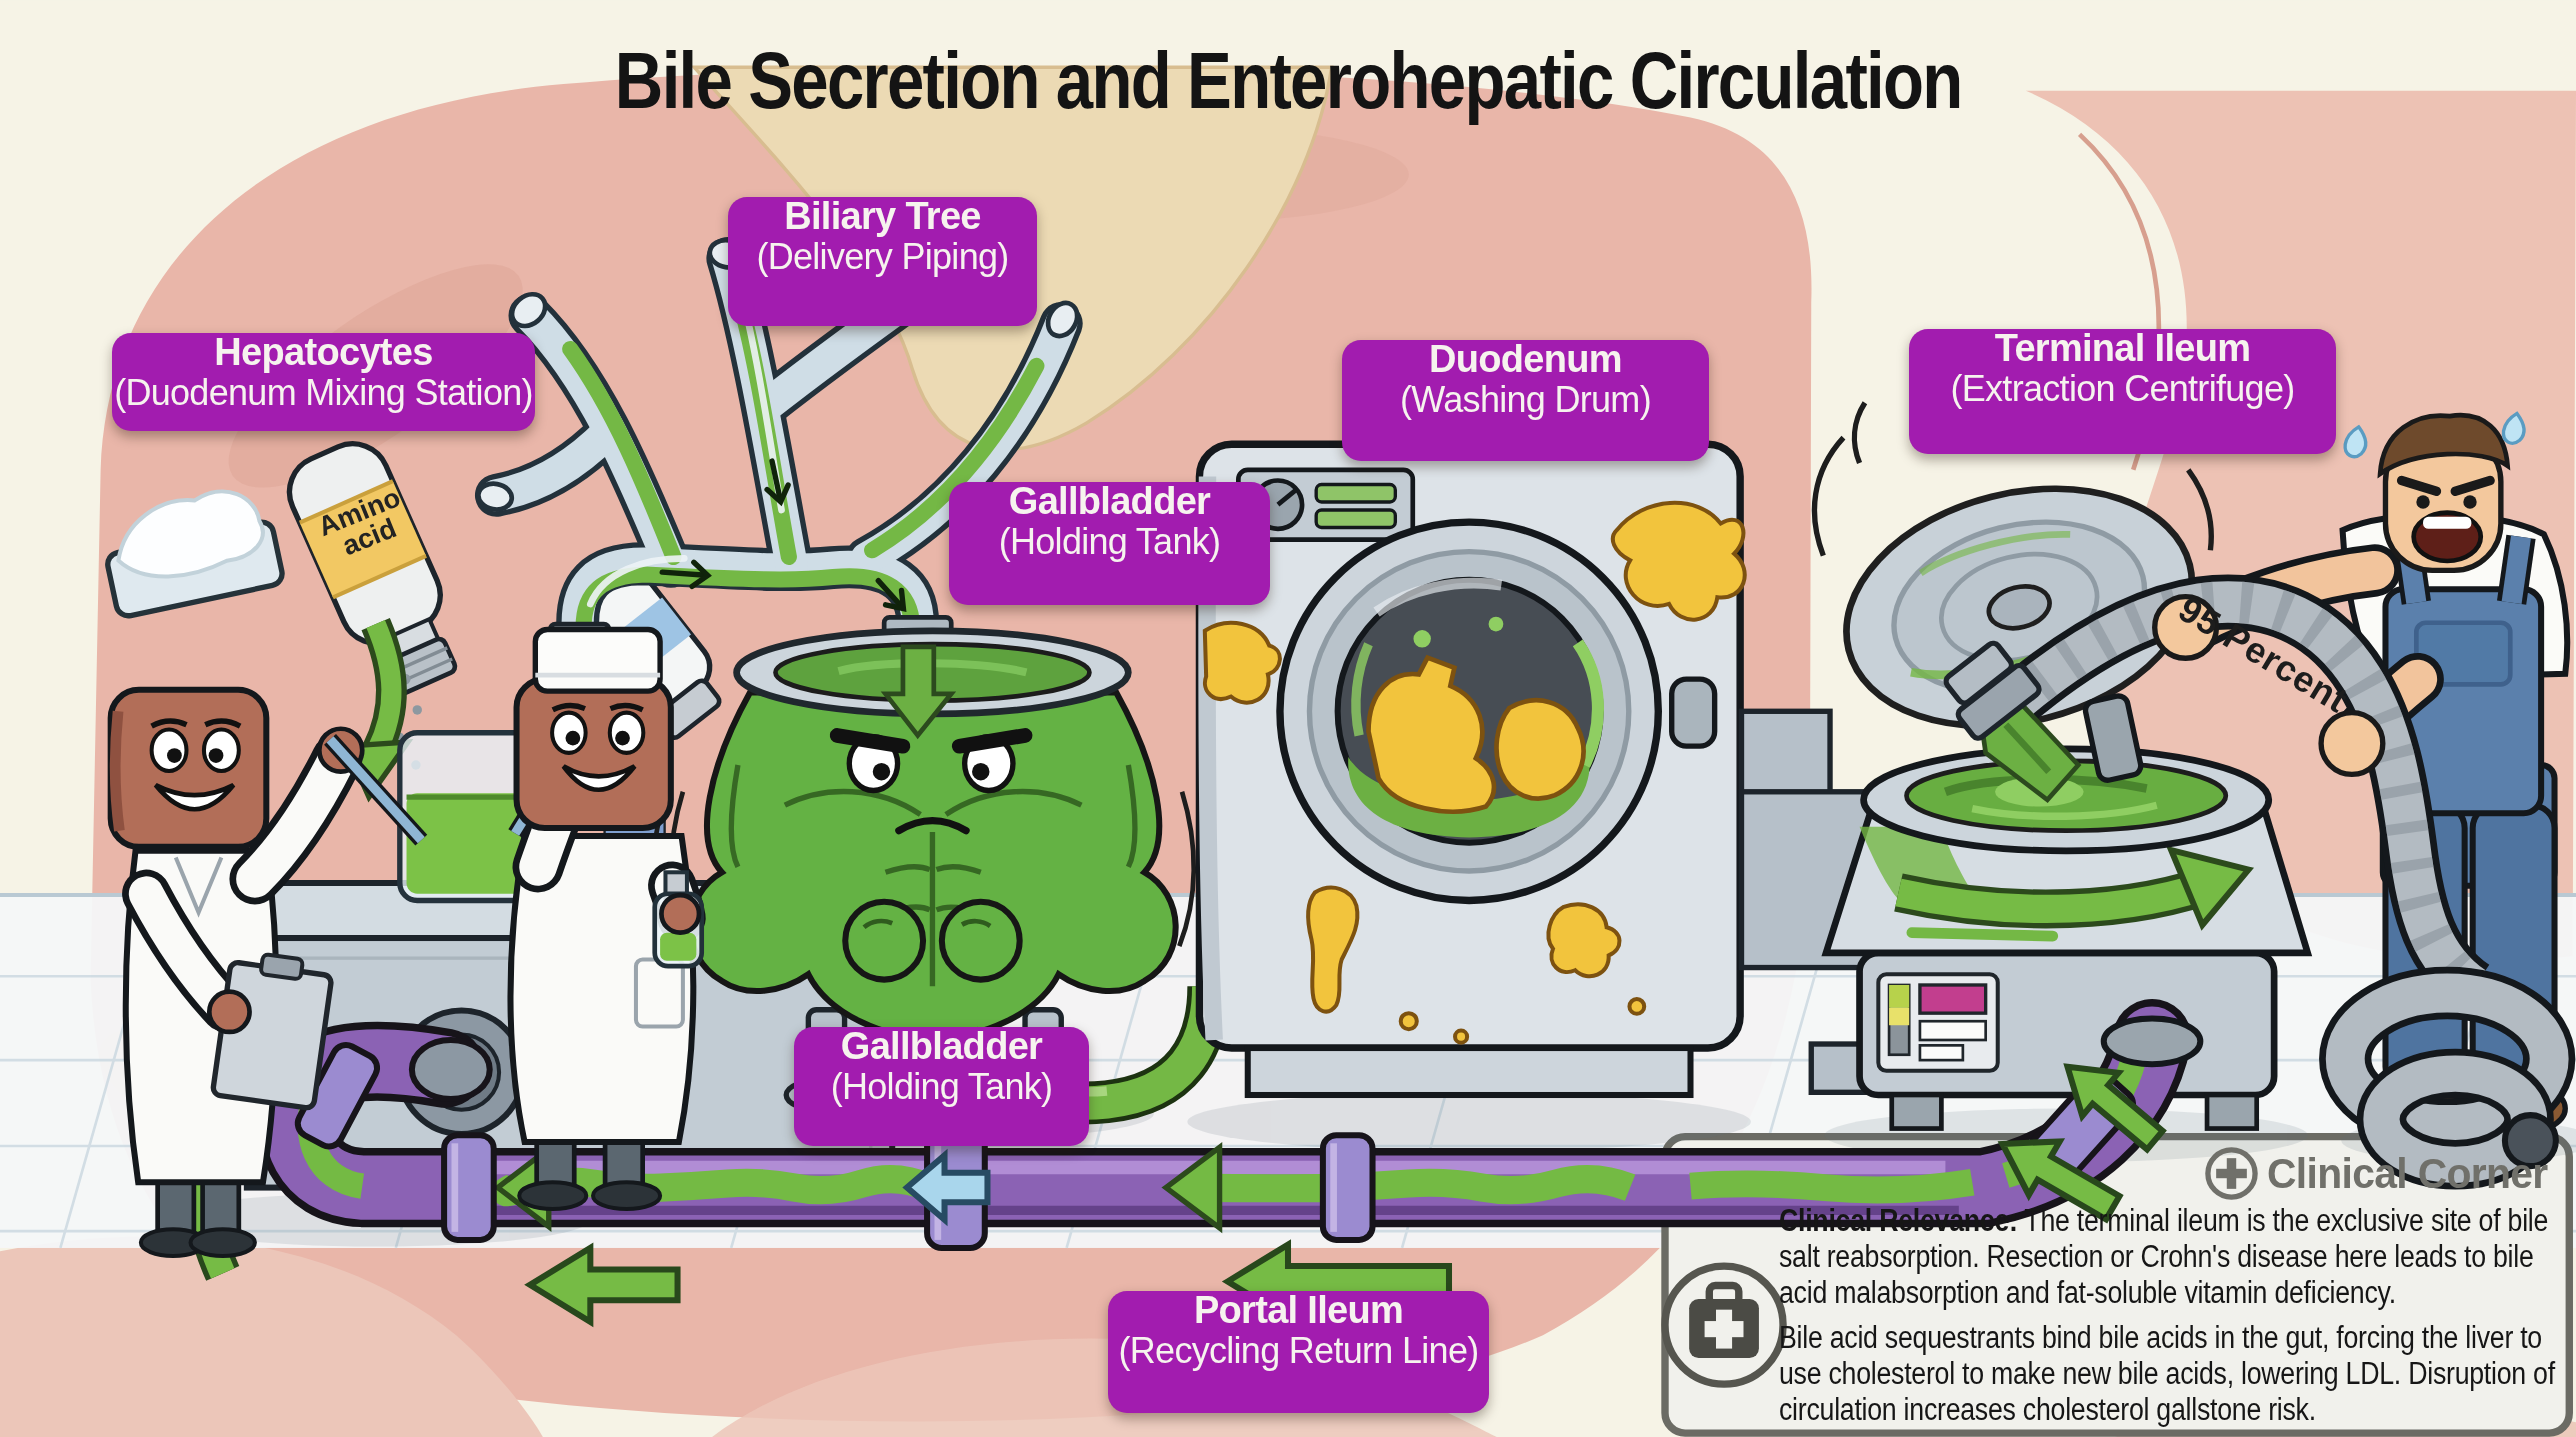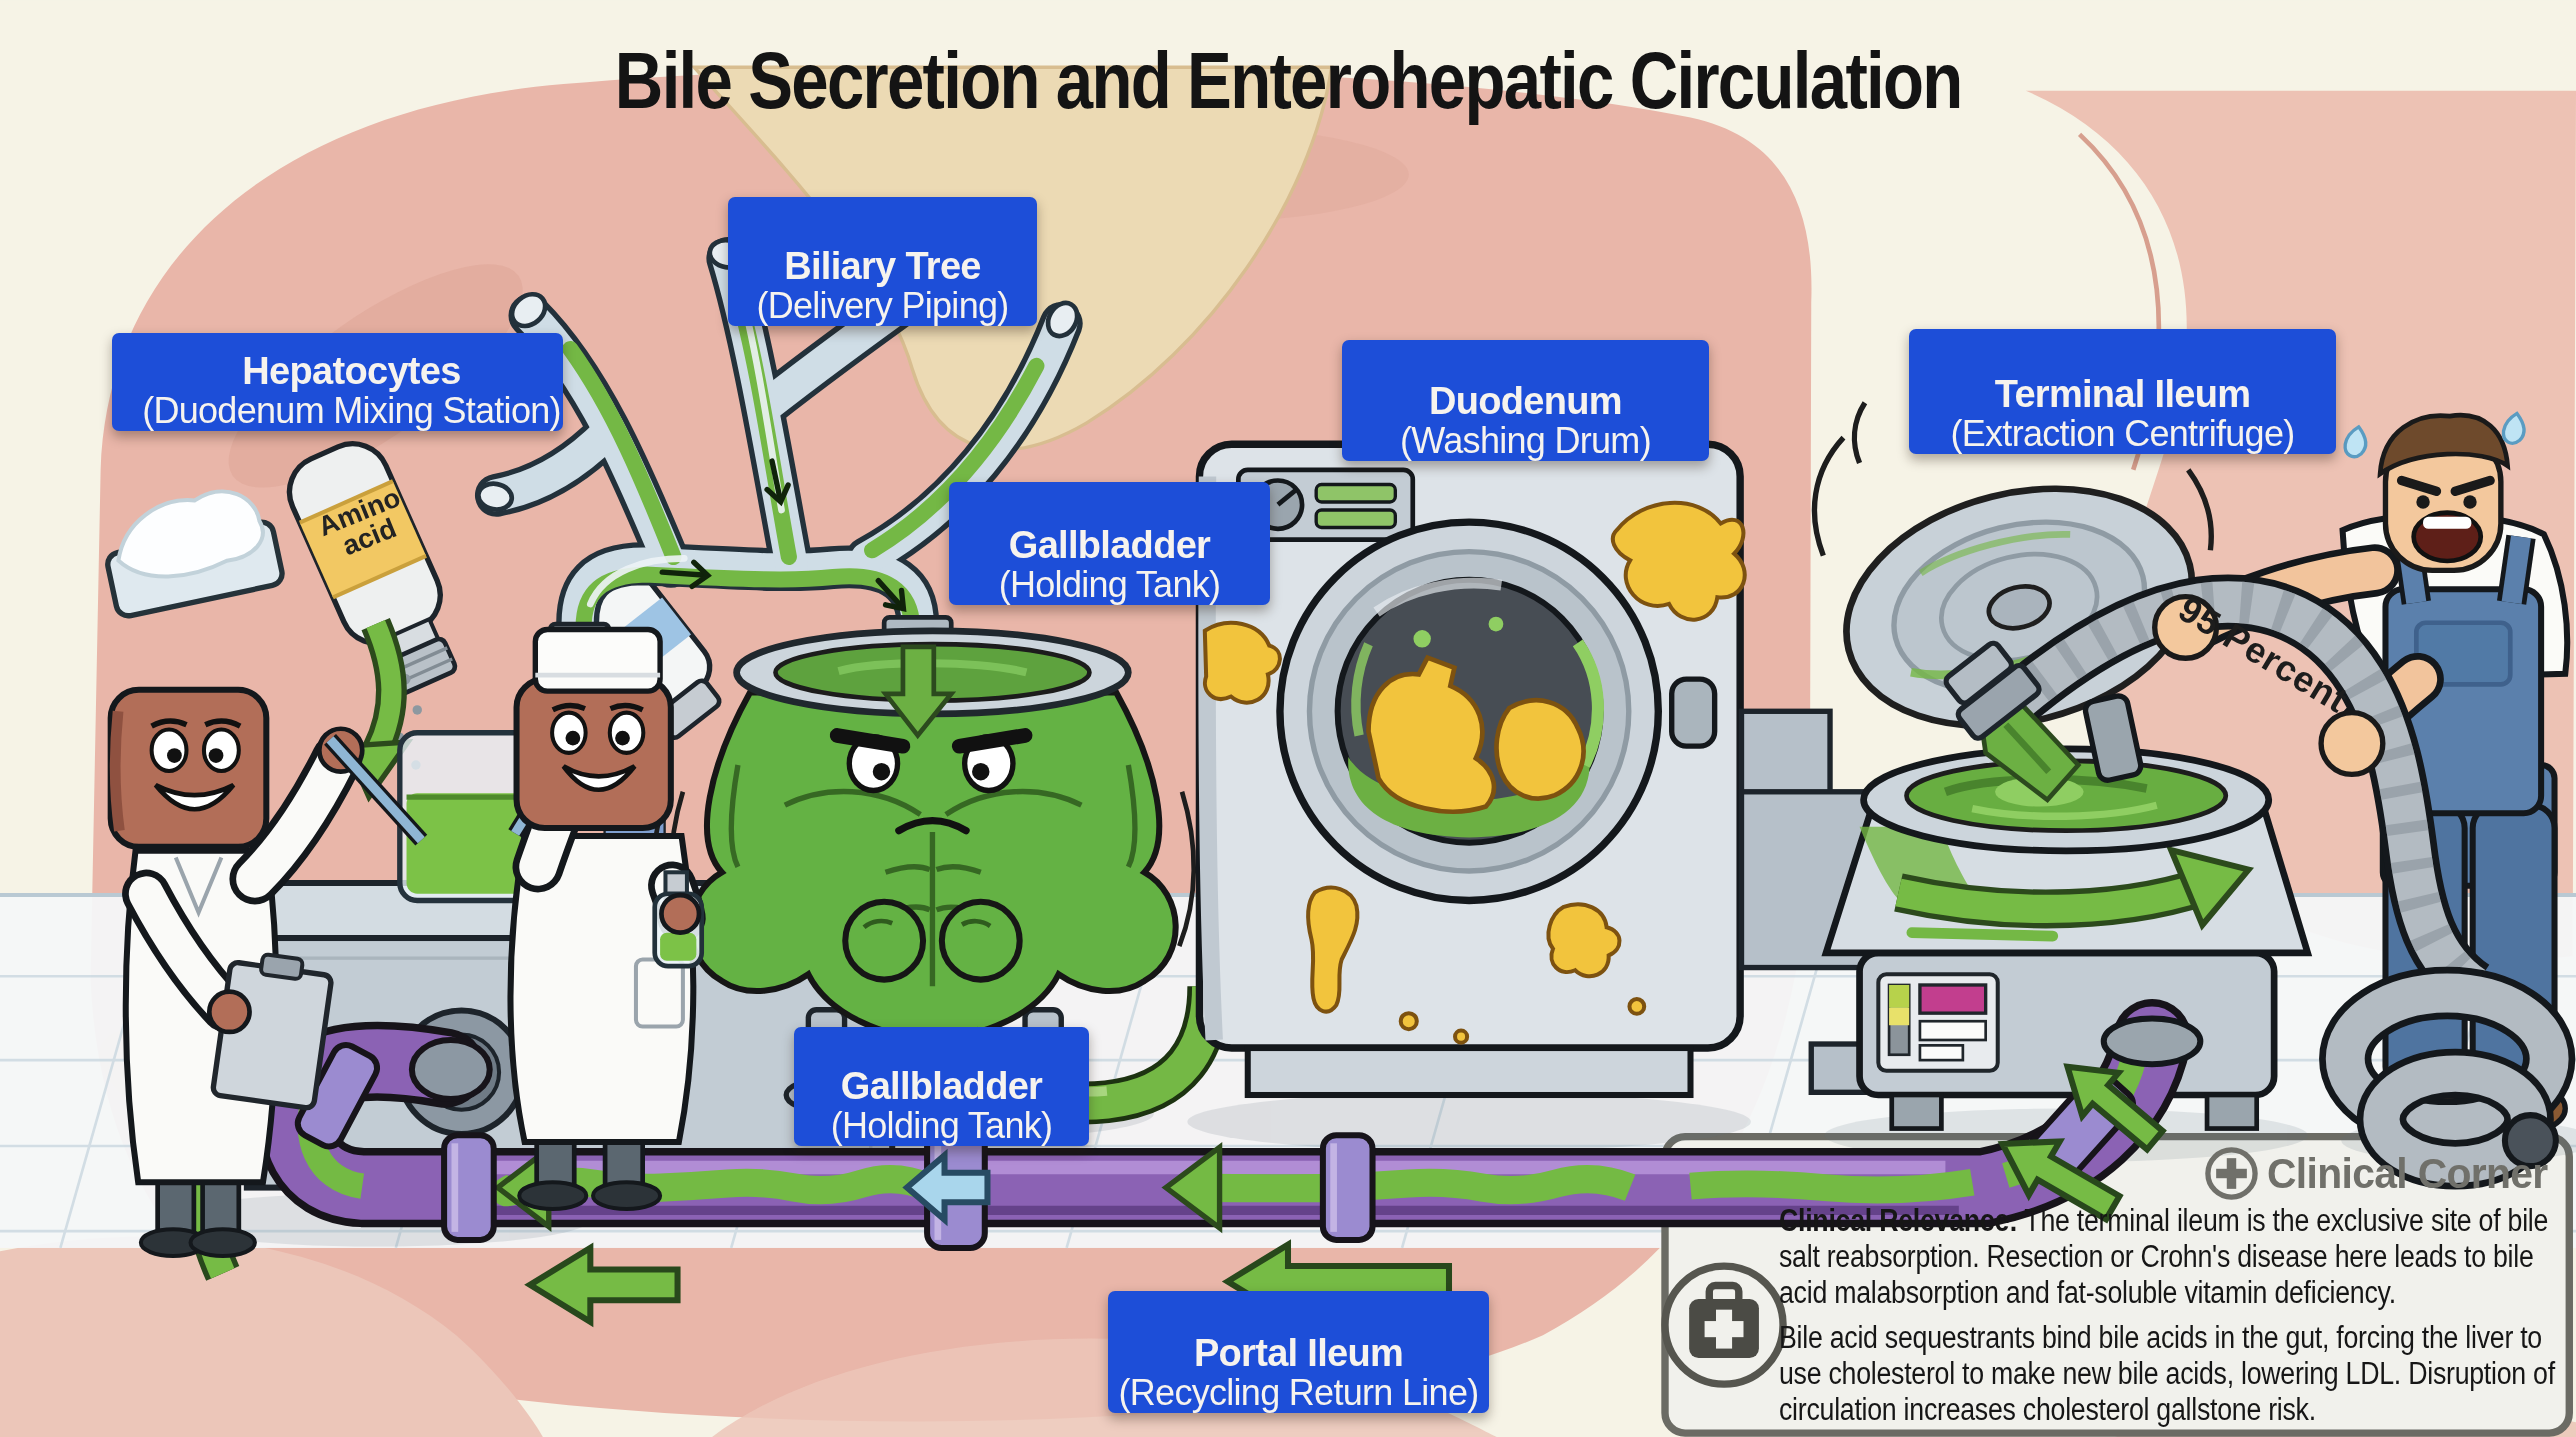--- a/index.html
+++ b/index.html
@@ -2,22 +2,22 @@
 <html style="font-size:10.7px"><head>
 <meta charset="utf-8">
 <style>
   html,body{margin:0;padding:0;background:#f6f3e6;}
   #scene{position:relative;width:2576px;height:1438px;overflow:hidden;
          font-family:"Liberation Sans",sans-serif;background:#f6f3e6;}
   #art{position:absolute;left:0;top:0;z-index:1;}
   #title{position:absolute;left:0;top:35px;width:100%;text-align:center;z-index:7;}
   #title span{display:inline-block;font-size:79px;font-weight:bold;letter-spacing:-2px;
               color:#141414;transform:scaleX(.85);white-space:nowrap;}
-  .label{position:absolute;background:#1d4ed8;border-radius:7px;color:#f6f3ee;
-         display:flex;flex-direction:column;align-items:center;justify-content:flex-end;
+  .label{position:absolute;background:#a21caf;border-radius:19px;color:#f6f3ee;
+         display:flex;flex-direction:column;align-items:center;justify-content:flex-start;
          text-align:center;z-index:6;box-shadow:0 5.4px 12px rgba(40,25,15,.35);}
   .label .n{font-weight:bold;font-size:38px;line-height:1.05;letter-spacing:-0.7px;}
   .label .s{font-size:36px;line-height:1.1;letter-spacing:-0.7px;}
   #hose-label{position:absolute;left:2182px;top:585px;width:241px;z-index:6;
               transform:rotate(31deg);transform-origin:left center;
               font-size:36px;font-weight:bold;color:#1d1d1d;letter-spacing:0.7px;}
   #amino-label{position:absolute;left:301px;top:498px;width:127px;z-index:6;
                transform:rotate(-22deg);text-align:center;font-size:27.5px;font-weight:bold;
                color:#232323;line-height:.98;}
   #clinical-header{position:absolute;left:2202px;top:1144px;z-index:7;display:flex;
@@ -552,21 +552,21 @@
       <circle cx="928" cy="1100" r="11" fill="#111"></circle>
       <path d="M 824,1058 Q 848,1046 872,1056" fill="none" stroke="#111" stroke-width="8"></path>
       <path d="M 910,1056 Q 934,1046 958,1058" fill="none" stroke="#111" stroke-width="8"></path>
       <path d="M 840,1142 Q 892,1212 946,1142 Q 892,1172 840,1142 Z" fill="#fff" stroke="#111" stroke-width="7"></path>
     </g>
   </g>
 </svg>
 
 <div id="title"><span>Bile Secretion and Enterohepatic Circulation</span></div>
 
-<div class="label" style="left:112px;top:333px;width:423px;height:98px;padding-left:28px;">
+<div class="label" style="left:112px;top:333px;width:423px;height:98px;">
   <span class="n">Hepatocytes</span>
   <span class="s">(Duodenum Mixing Station)</span>
 </div>
 
 <div class="label" style="left:728px;top:197px;width:309px;height:129px;">
   <span class="n">Biliary Tree</span>
   <span class="s">(Delivery Piping)</span>
 </div>
 
 <div class="label" style="left:949px;top:482px;width:321px;height:123px;">

